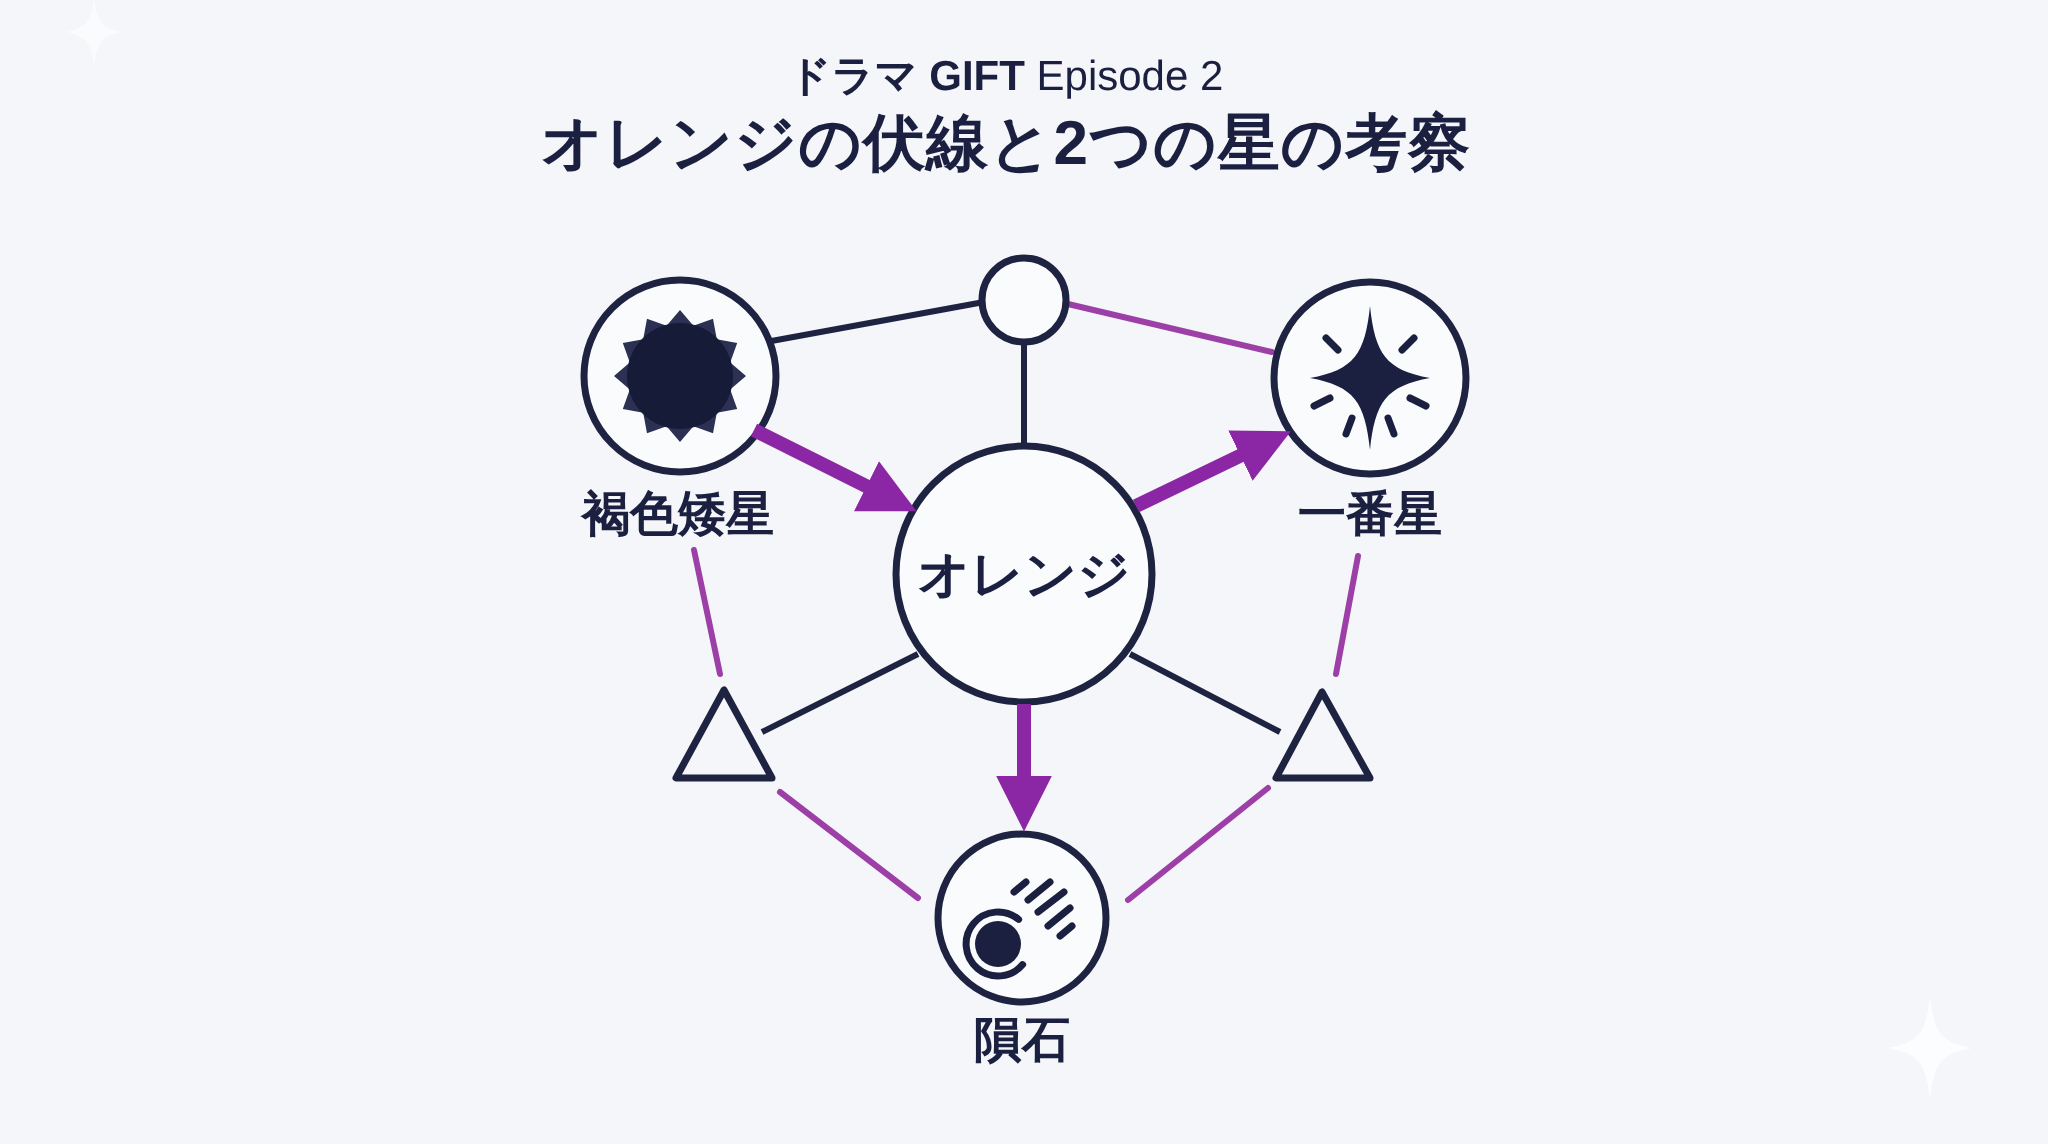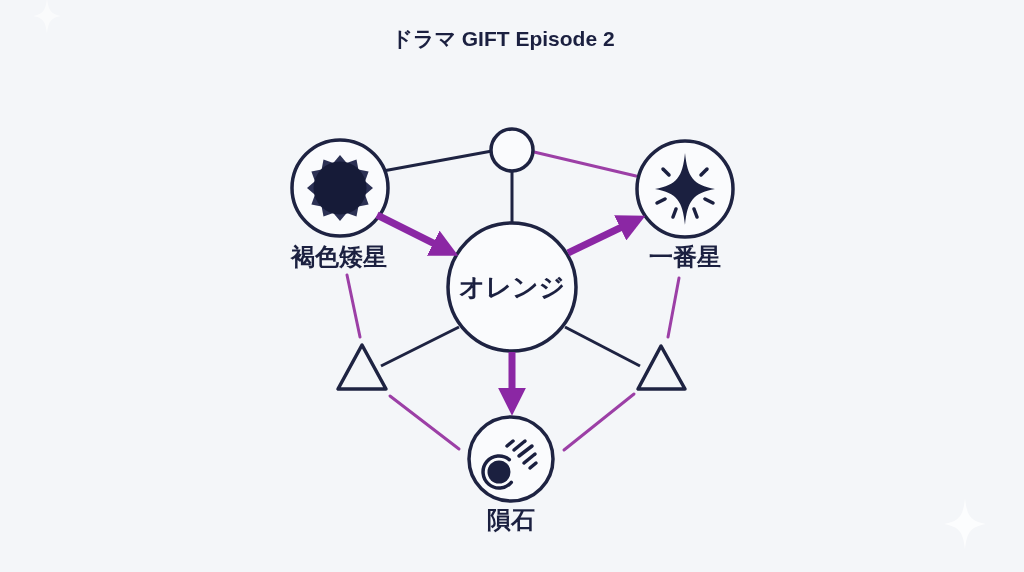--- a/index.html
+++ b/index.html
@@ -17,21 +17,21 @@
     left: 0;
     width: 1006px;
     text-align: center;
     color: #1b2040;
     line-height: 1.25;
   }
   .subtitle {
     font-size: 21px;
     font-weight: 700;
   }
-  .subtitle .ep { font-weight: 700; }
+  .subtitle .ep { font-weight: 400; }
   .main-title {
     font-size: 31px;
     font-weight: 800;
     letter-spacing: 0.5px;
     margin-top: 1px;
   }
   svg.diagram {
     position: absolute;
     inset: 0;
   }
@@ -54,20 +54,21 @@
 </head>
 <body>
 
 <div class="slide">
 
   <div class="title-block">
     <div class="subtitle">
       <span>ドラマ GIFT</span>
       <span class="ep">Episode 2</span>
     </div>
+    <div class="main-title">オレンジの伏線と2つの星の考察</div>
   </div>
 
   <svg class="diagram" width="1024" height="572" viewBox="0 0 1024 572">
     <defs>
       <marker id="ah" viewBox="0 0 10 10" refX="1.5" refY="5" markerWidth="4" markerHeight="4" orient="auto">
         <path d="M0,0 L10,5 L0,10 Z" fill="#8b27a4"></path>
       </marker>
     </defs>
 
     <g>

